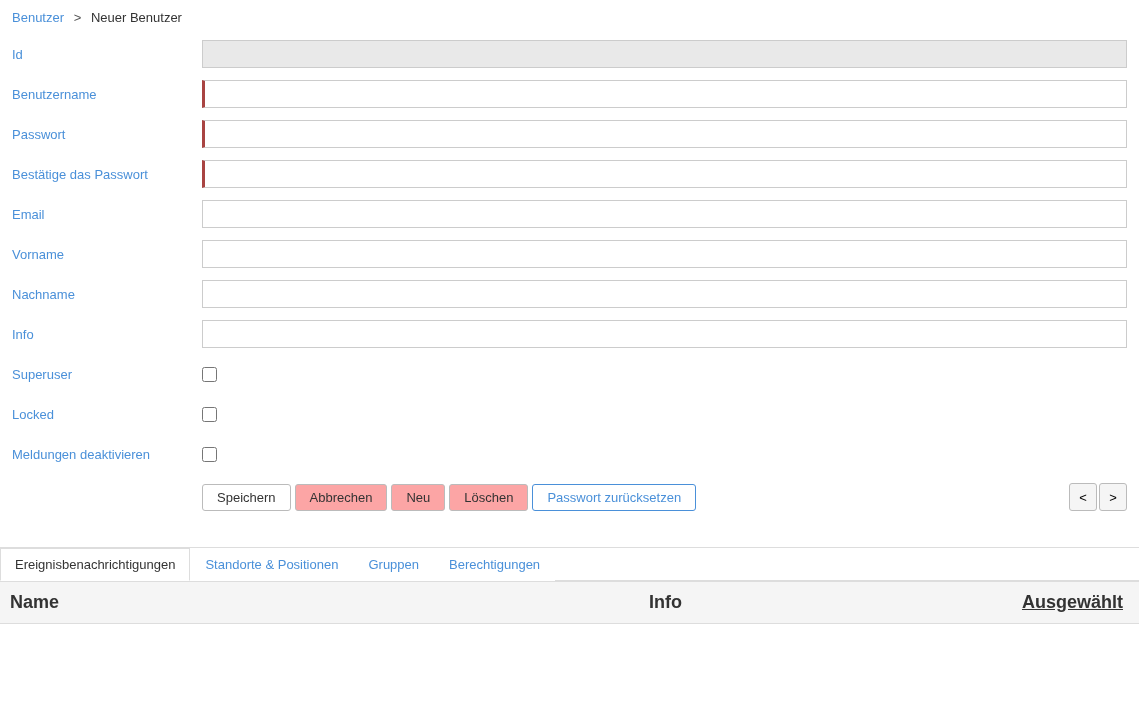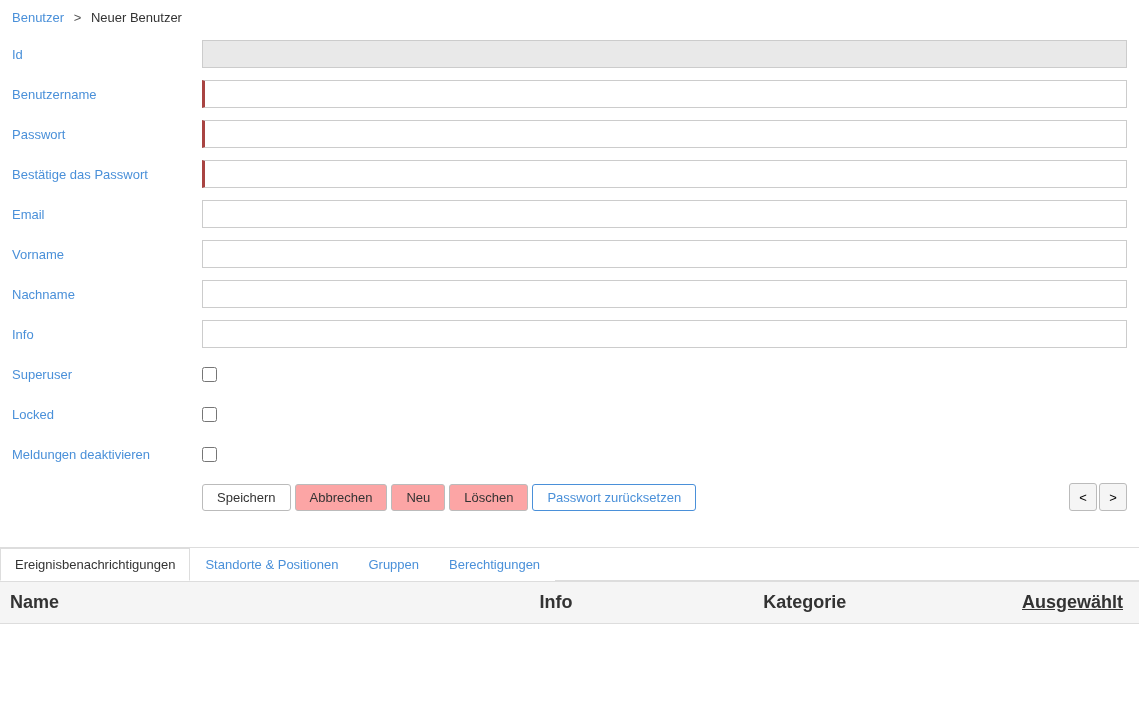--- a/index.html
+++ b/index.html
@@ -292,16 +292,15 @@
   <div class="tabs-row">
     <div class="tab active">Ereignisbenachrichtigungen</div>
     <div class="tab">Standorte &amp; Positionen</div>
     <div class="tab">Gruppen</div>
     <div class="tab">Berechtigungen</div>
   </div>
 
   <div class="table-header-row">
     <div class="th th-name">Name</div>
     <div class="th th-info">Info</div>
-    <div class="th th-kategorie">Kategorie</div>
     <div class="th th-ausgewaehlt">Ausgewählt</div>
   </div>
 </div>
 
 </body></html>

